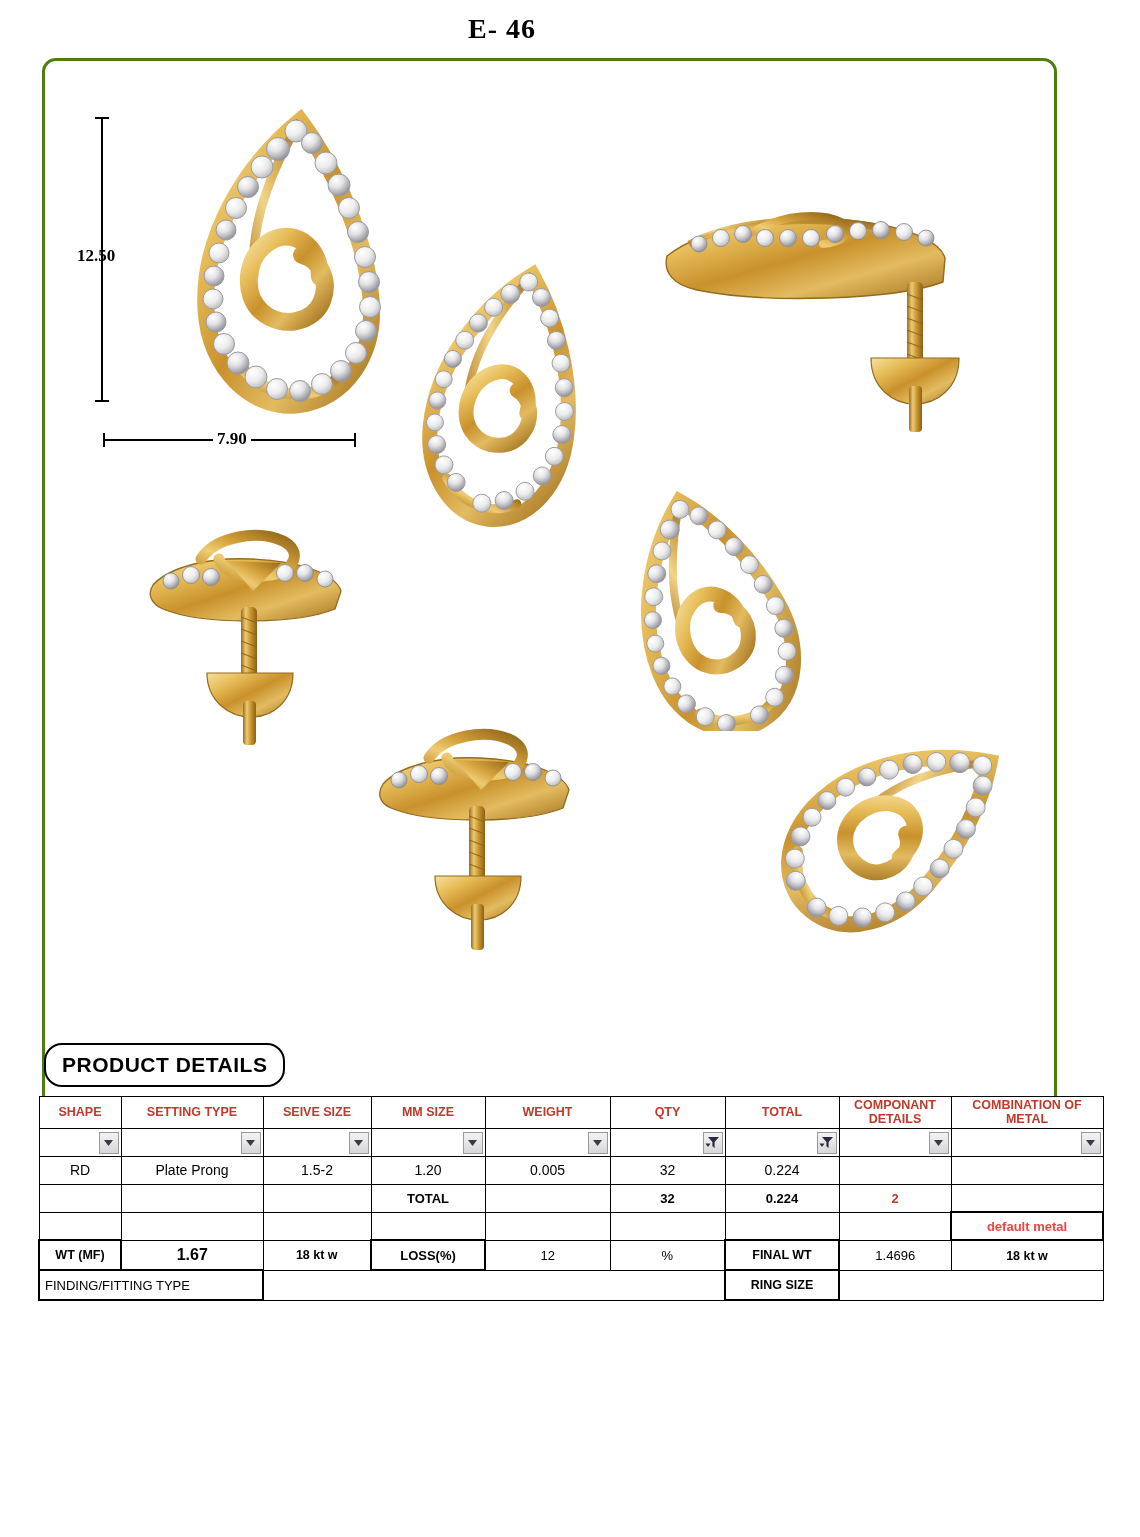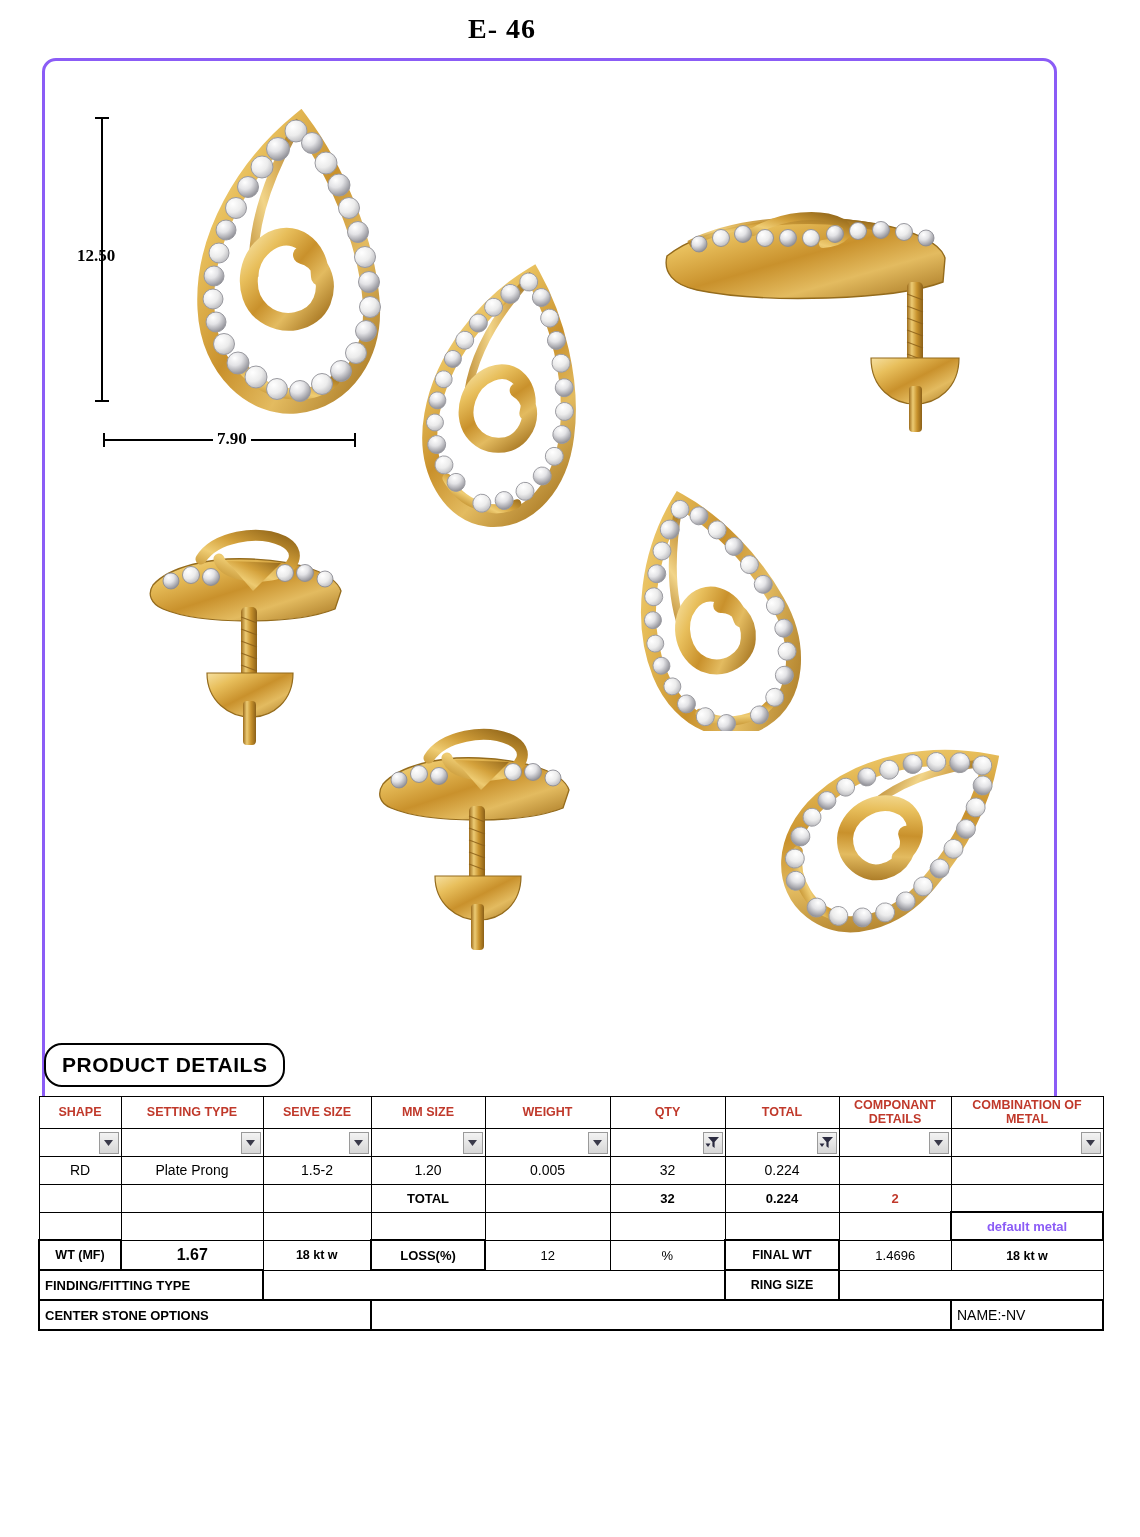--- a/index.html
+++ b/index.html
@@ -23,21 +23,21 @@
     font-weight:bold;
     font-size:28px;
     letter-spacing:1px;
   }
 
   
   .render-frame{
     position:absolute;
     left:42px; top:58px;
     width:1015px; height:1192px;
-    border:3px solid #8b5cf6;
+    border:3px solid #4d7c0f;
     border-radius:14px;
     background:#ffffff;
   }
   .render-stage{ position:absolute; inset:0; overflow:hidden; border-radius:12px;}
 
   
   .dim-v{ position:absolute; left:56px; top:56px; width:2px; height:285px; background:#000; }
   .dim-v:before, .dim-v:after{
     content:""; position:absolute; left:-6px; width:14px; height:2px; background:#000;
   }
@@ -117,25 +117,25 @@
     position:absolute; right:2px; top:3px;
     width:20px; height:22px;
     background:linear-gradient(#f3f3f3,#d7d7d7);
     border:1px solid #9a9a9a;
     display:flex; align-items:center; justify-content:center;
   }
   .fbtn svg{ display:block; }
   .data-row td{ font-size:14px; border-left:2px solid #000; border-right:2px solid #000;}
   .row-total td{ font-weight:bold; border-bottom:2px solid #000; border-left:2px solid #000; border-right:2px solid #000;}
   .spacer-row td{ height:26px; border-left:2px solid #000; border-right:2px solid #000; border-top:none; }
-  .red{ color:#8b5cf6; font-weight:bold; }
+  .red{ color:#ef4444; font-weight:bold; }
   .red-strong{ color:#c0392b; font-weight:bold; }
   .b{ font-weight:bold; }
   .thickbox{ border:2px solid #000 !important; font-weight:bold; }
-  .lcell{ text-align:left !important; padding-left:5px !important; font-weight:bold; }
+  .lcell{ text-align:left !important; padding-left:5px !important; font-weight:normal; }
   .tall{ height:30px; }
 </style>
 </head>
 <body>
 
 <div class="title-bar">
   <div class="title">E- 46</div>
 </div>
 
 <div class="render-frame">
@@ -598,21 +598,16 @@
       <td class="b" style="font-size:12.5px;">18 kt w</td>
     </tr>
 
     <tr class="tall">
       <td class="lcell thickbox" colspan="2" style="font-size:13px;">FINDING/FITTING TYPE</td>
       <td colspan="4"></td>
       <td class="thickbox" style="font-size:12.5px;">RING SIZE</td>
       <td colspan="2"></td>
     </tr>
 
-    <tr class="tall">
-      <td class="lcell thickbox" colspan="3" style="font-size:13px;">CENTER STONE OPTIONS</td>
-      <td class="thickbox" colspan="5"></td>
-      <td class="lcell thickbox" style="font-size:14px; font-weight:normal;">NAME:-NV</td>
-    </tr>
 
   </tbody>
     </table>
 </div>
 
 </body></html>

